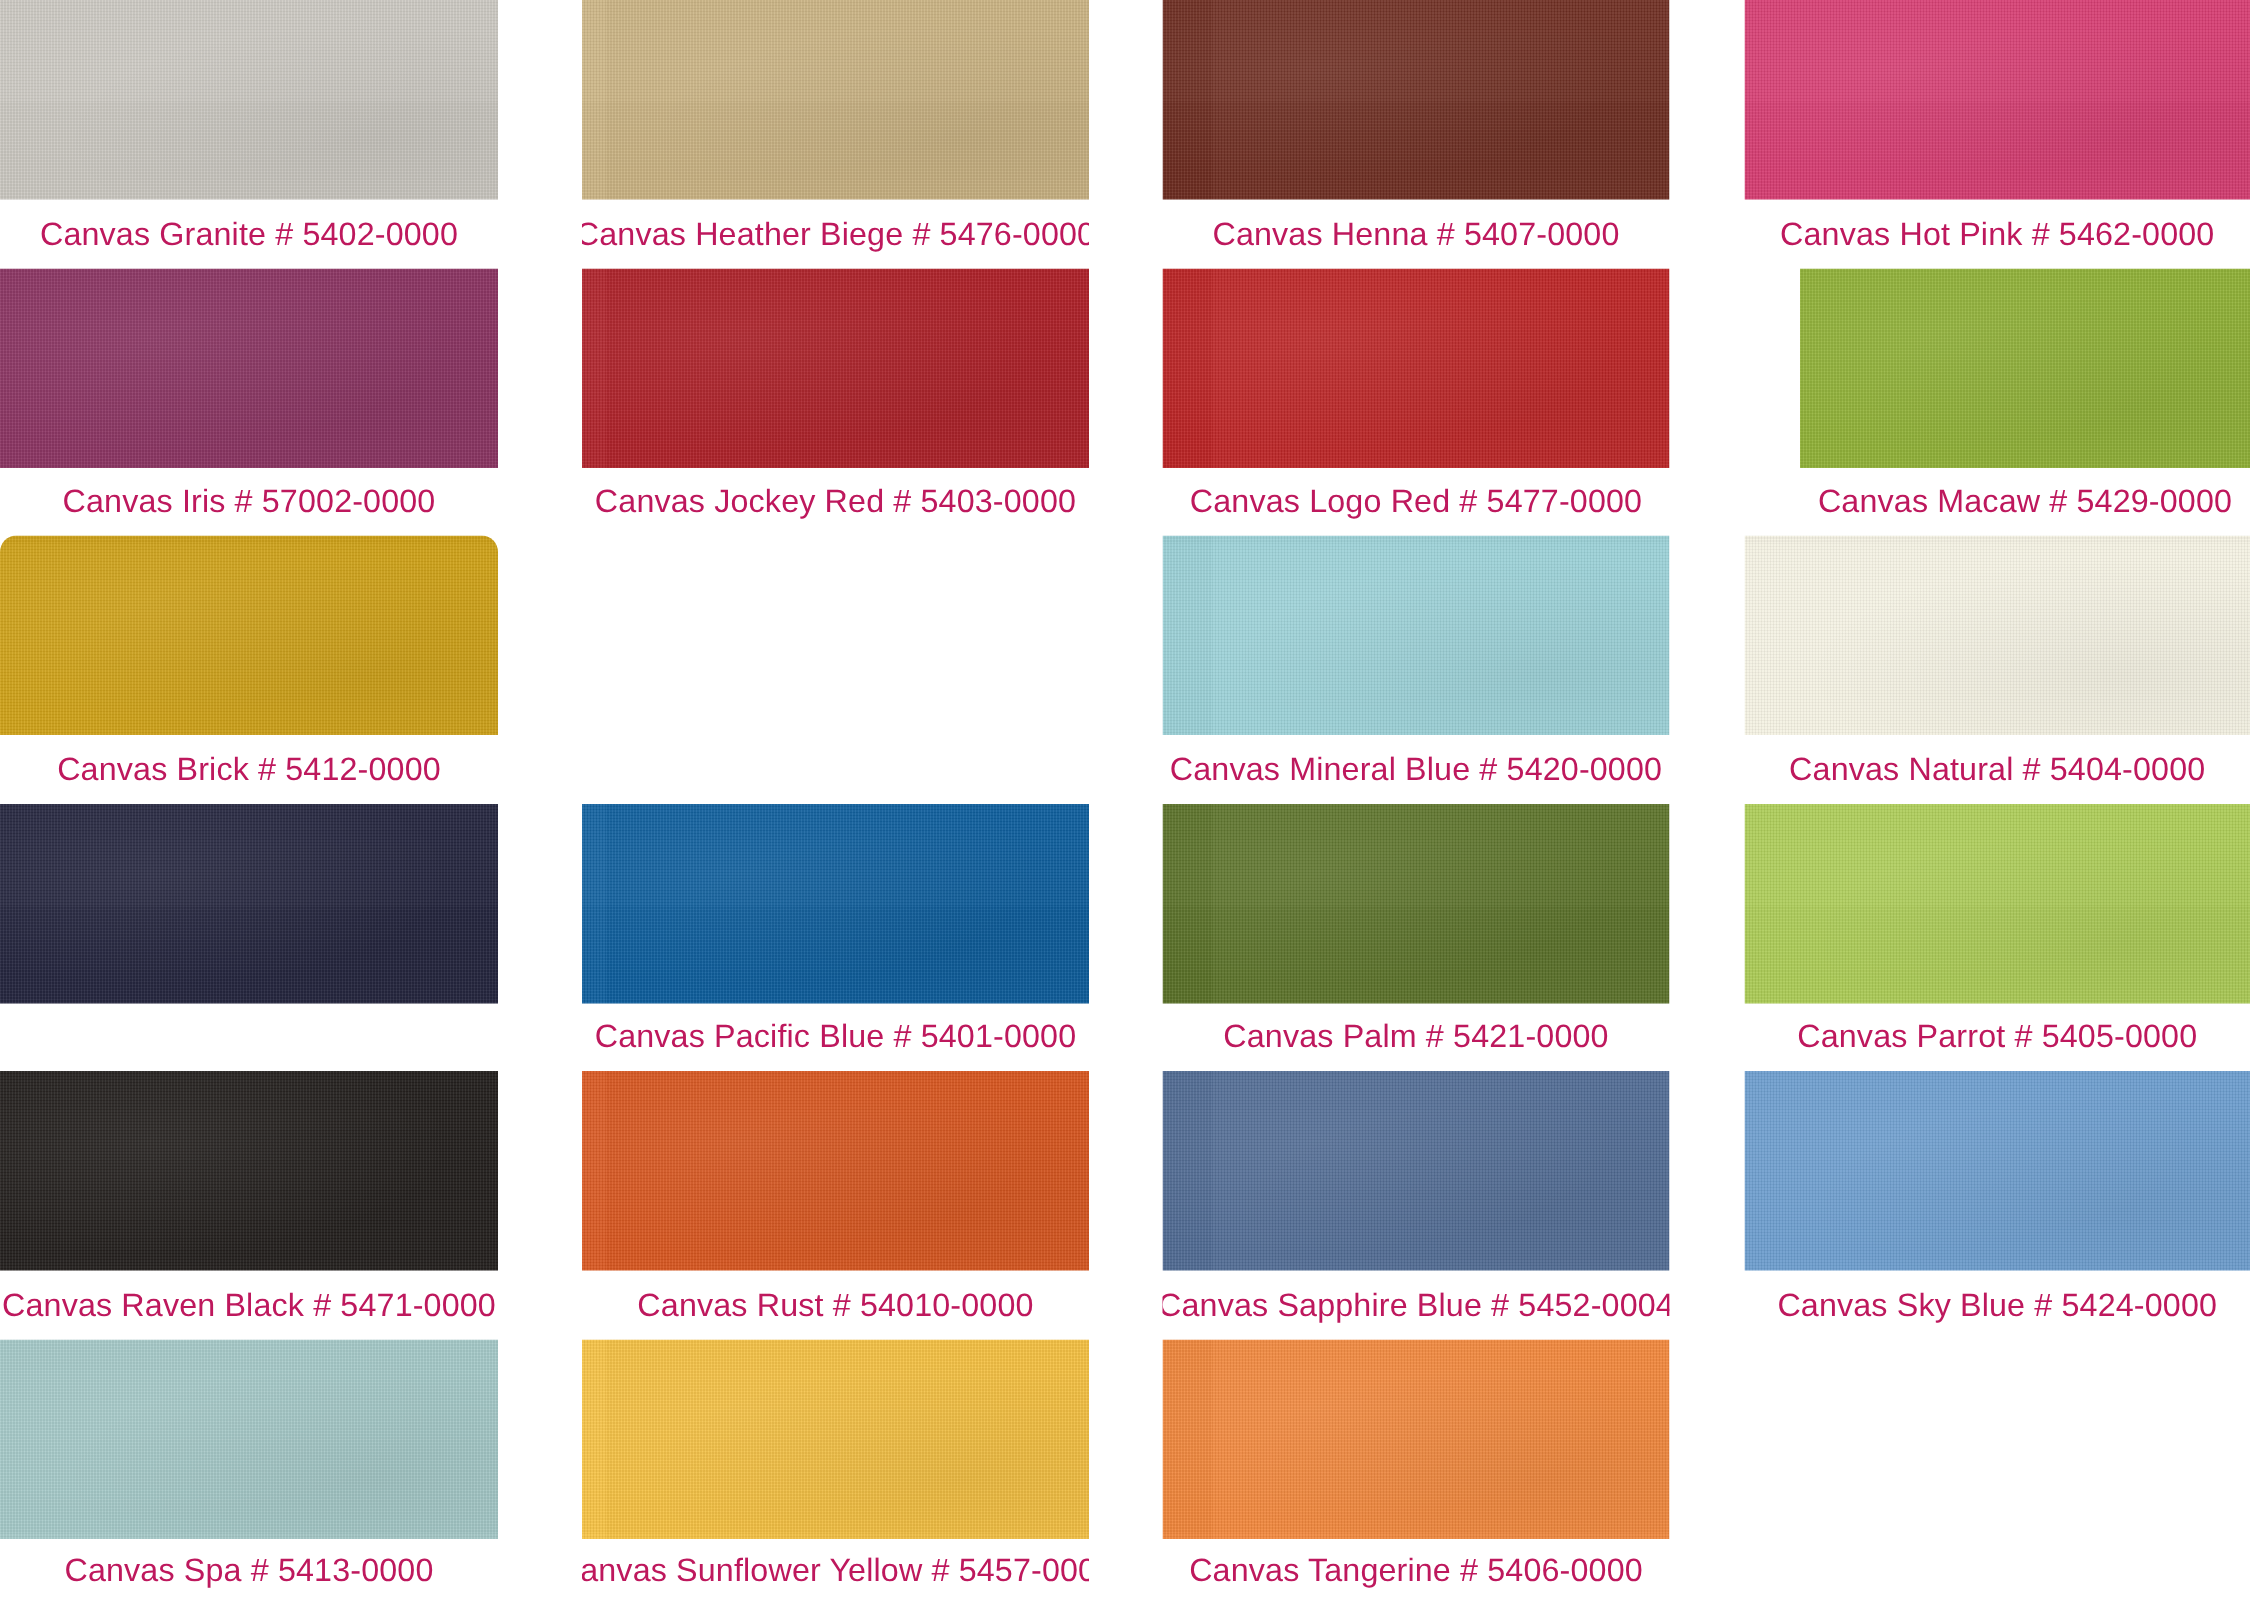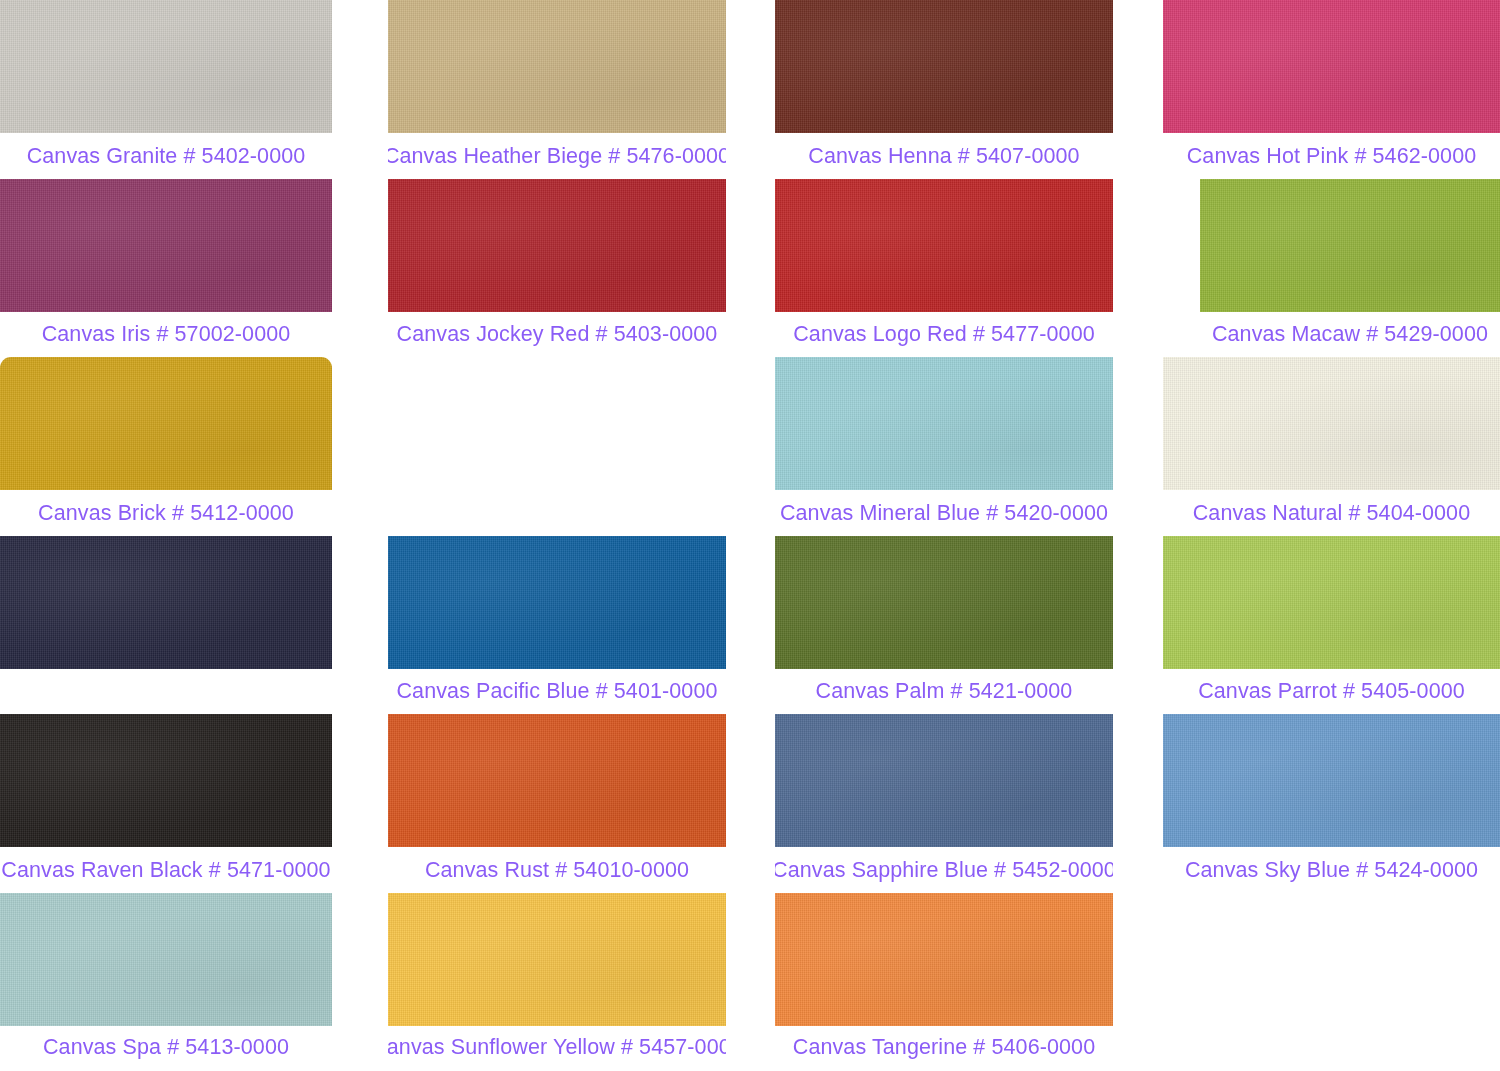--- a/index.html
+++ b/index.html
@@ -75,21 +75,21 @@
     pointer-events: none;
   }
 
   .swatch-label {
     flex: 1 1 auto;
     display: flex;
     align-items: center;
     justify-content: center;
     font-size: 21.5px;
     line-height: 1.1;
-    color: #8b5cf6;
+    color: #be185d;
     letter-spacing: 0.1px;
     white-space: nowrap;
     padding-top: 2px;
     text-align: right;
   }
 
   
   .swatch-cell.row6 .swatch-label { padding-top: 0; }
 </style>
 </head>
@@ -158,21 +158,21 @@
     <div class="swatch-cell col1 row5" style="grid-row: 5;">
       <div class="swatch-chip" style="background-color: rgb(35, 31, 29);"></div>
       <div class="swatch-label">Canvas Raven Black # 5471-0000</div>
     </div>
     <div class="swatch-cell col2 row5" style="grid-row: 5;">
       <div class="swatch-chip" style="background-color: rgb(215, 86, 31);"></div>
       <div class="swatch-label">Canvas Rust # 54010-0000</div>
     </div>
     <div class="swatch-cell col3 row5" style="grid-row: 5;">
       <div class="swatch-chip" style="background-color: rgb(79, 106, 146);"></div>
-      <div class="swatch-label">Canvas Sapphire Blue # 5452-0000</div>
+      <div class="swatch-label">Canvas Sapphire Blue # 5452-0004</div>
     </div>
     <div class="swatch-cell col4 row5" style="grid-row: 5;">
       <div class="swatch-chip" style="background-color: rgb(106, 155, 204);"></div>
       <div class="swatch-label">Canvas Sky Blue # 5424-0000</div>
     </div>
     <div class="swatch-cell col1 row6" style="grid-row: 6;">
       <div class="swatch-chip" style="background-color: rgb(168, 204, 203);"></div>
       <div class="swatch-label">Canvas Spa # 5413-0000</div>
     </div>
     <div class="swatch-cell col2 row6" style="grid-row: 6;">

